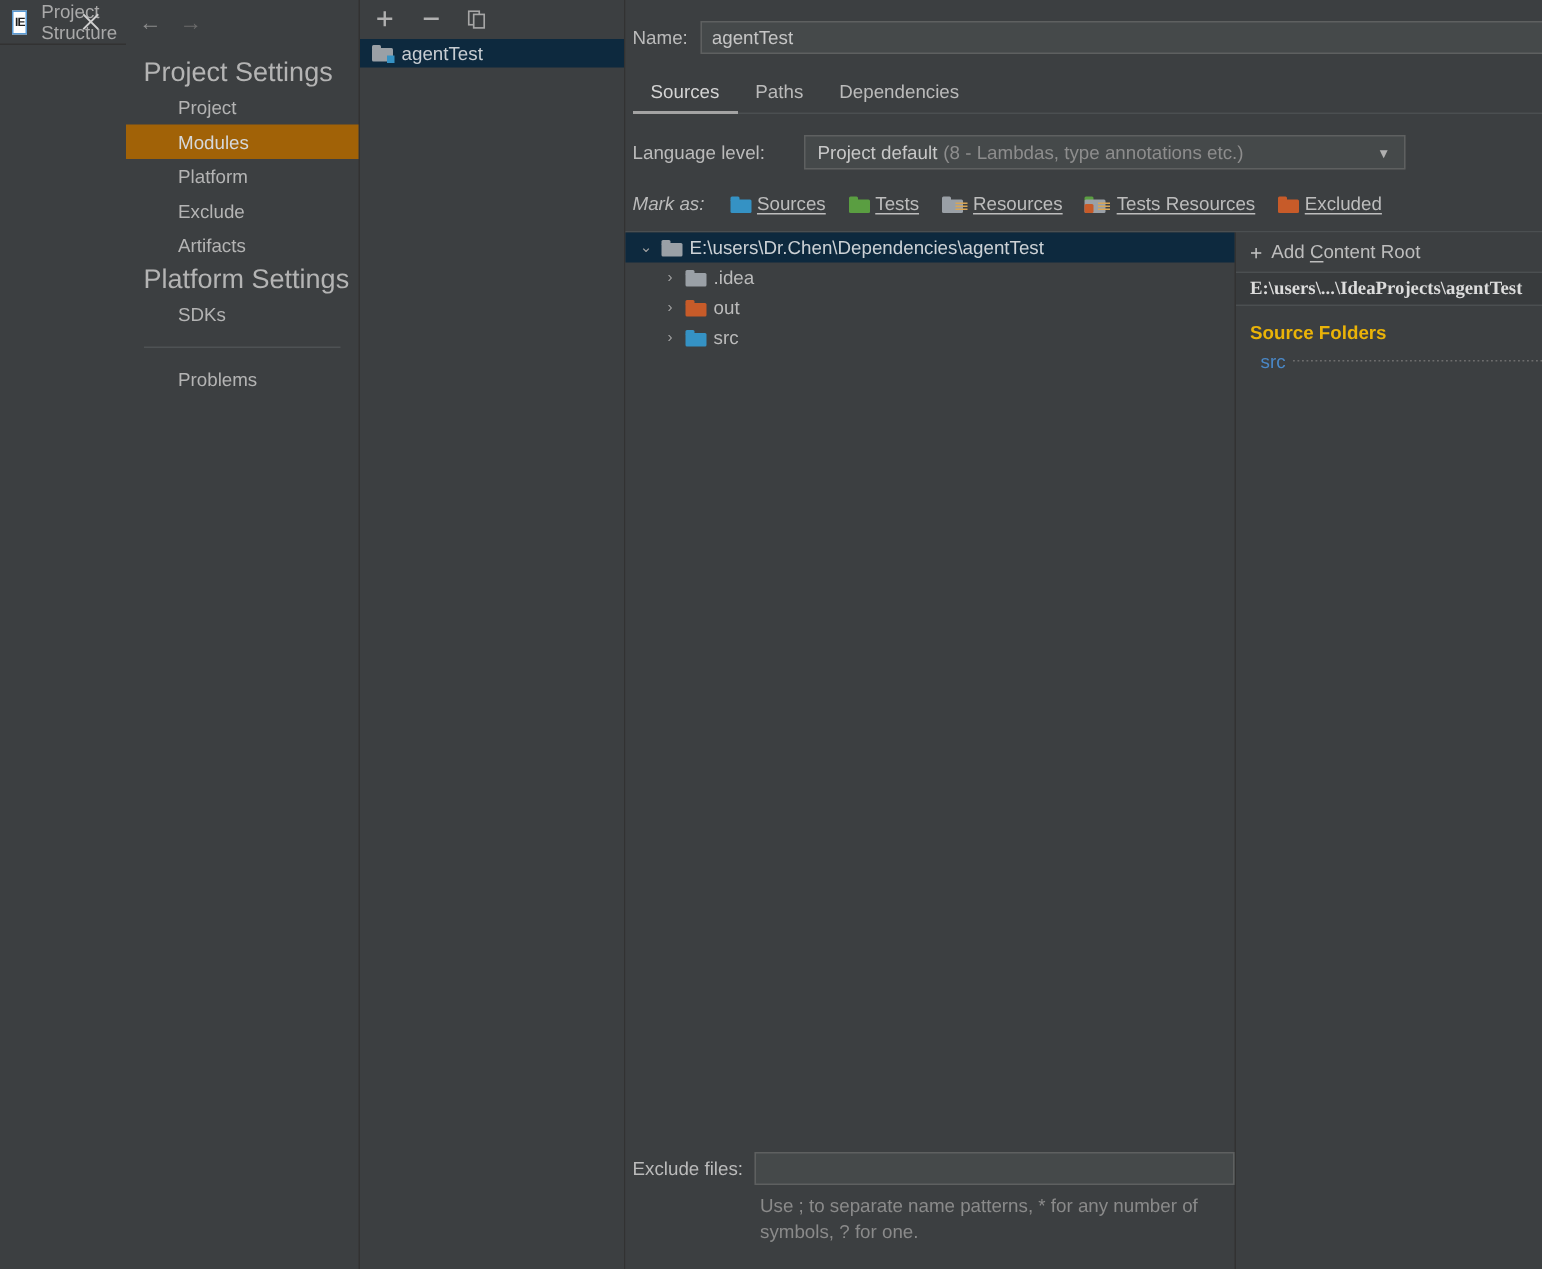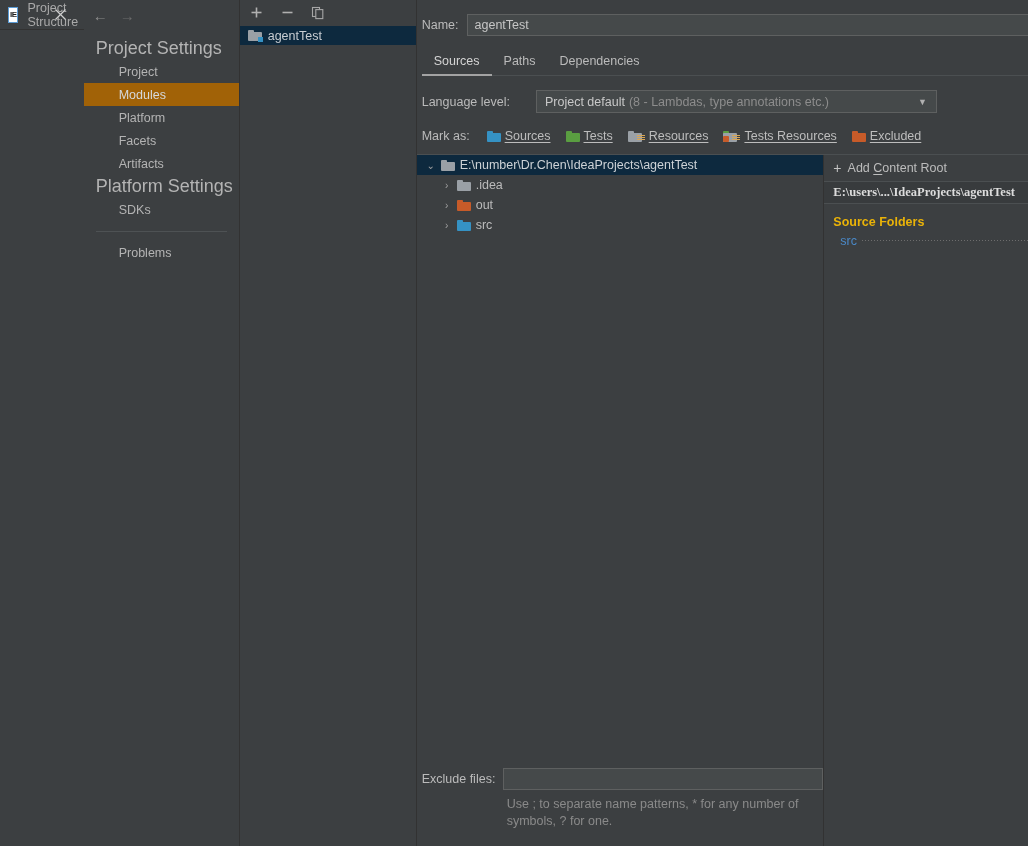--- a/index.html
+++ b/index.html
@@ -252,20 +252,21 @@
     display: flex;
     align-items: center;
     gap: 0;
     padding: 16px 0 0 5px;
   }
   #markas-label {
     font-size: 12.5px;
     color: #bbbbbb;
     margin-right: 17px;
     white-space: nowrap;
+    font-style: italic;
   }
   .markas-btn {
     display: flex;
     align-items: center;
     gap: 4px;
     margin-right: 15px;
     font-size: 12.5px;
     color: #bdbdbd;
   }
   .markas-btn .lbl { text-decoration: underline; text-underline-offset: 2px; }
@@ -512,21 +513,21 @@
       <div id="nav-row">
         <span class="nav-arrow">←</span>
         <span class="nav-arrow disabled">→</span>
       </div>
       <div id="nav-list">
 
         <div class="nav-group">Project Settings</div>
         <div class="nav-item">Project</div>
         <div class="nav-item selected">Modules</div>
         <div class="nav-item">Platform</div>
-        <div class="nav-item">Facets</div>
+        <div class="nav-item">Exclude</div>
         <div class="nav-item">Artifacts</div>
 
         <div class="nav-group">Platform Settings</div>
         <div class="nav-item">SDKs</div>
 
         <div class="nav-sep"></div>
         <div class="nav-item">Problems</div>
       </div>
     </div>
 
@@ -643,21 +644,21 @@
 
         <div id="tree-pane">
           <div id="tree-list">
 
             <div class="tree-row selected">
               <span class="twisty">⌄</span>
               <span class="folder f-gray">
                   <span class="tab-top"></span>
                   <span class="body"></span>
                 </span>
-              <span>E:\number\Dr.Chen\IdeaProjects\agentTest</span>
+              <span>E:\users\Dr.Chen\Dependencies\agentTest</span>
             </div>
 
             <div class="tree-row depth1">
               <span class="twisty">›</span>
               <span class="folder f-gray">
                   <span class="tab-top"></span>
                   <span class="body"></span>
                 </span>
               <span>.idea</span>
             </div>

